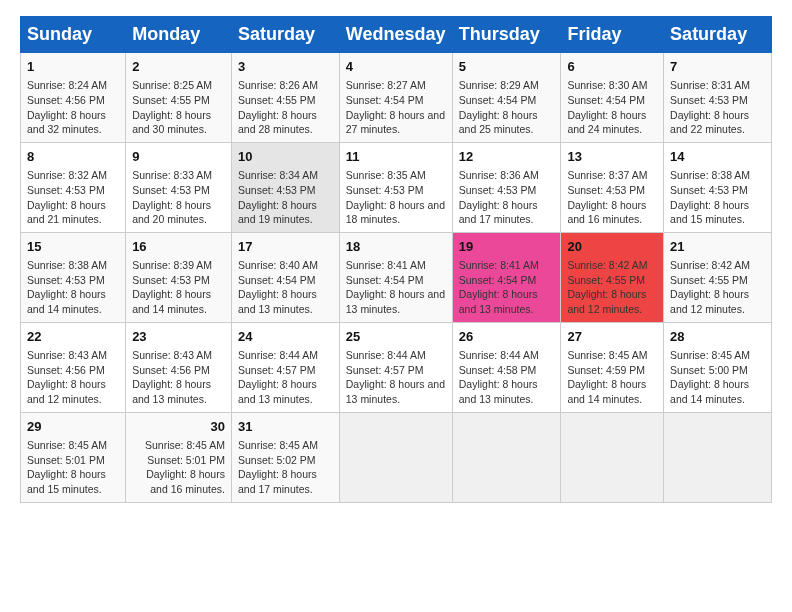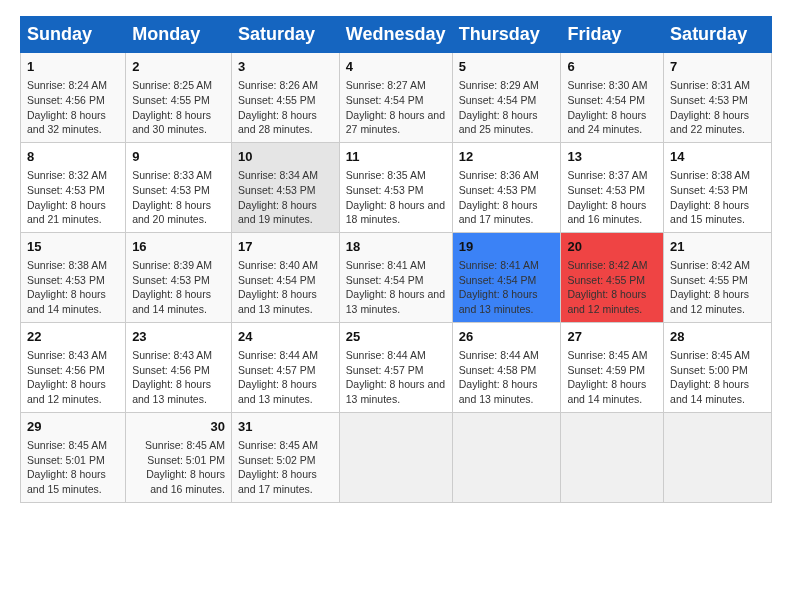--- a/index.html
+++ b/index.html
@@ -125,21 +125,21 @@
           <td style="background: rgb(255, 255, 255);"><span class="day-num">11</span><span>Sunrise: 8:35 AM<br>Sunset: 4:53 PM<br>Daylight: 8 hours and 18 minutes.</span></td>
           <td style="background: rgb(255, 255, 255);"><span class="day-num">12</span><span>Sunrise: 8:36 AM<br>Sunset: 4:53 PM<br>Daylight: 8 hours and 17 minutes.</span></td>
           <td style="background: rgb(255, 255, 255);"><span class="day-num">13</span><span>Sunrise: 8:37 AM<br>Sunset: 4:53 PM<br>Daylight: 8 hours and 16 minutes.</span></td>
           <td style="background: rgb(255, 255, 255);"><span class="day-num">14</span><span>Sunrise: 8:38 AM<br>Sunset: 4:53 PM<br>Daylight: 8 hours and 15 minutes.</span></td>
         </tr>
         <tr>
           <td style="background: rgb(249, 249, 249);"><span class="day-num">15</span><span>Sunrise: 8:38 AM<br>Sunset: 4:53 PM<br>Daylight: 8 hours and 14 minutes.</span></td>
           <td style="background: rgb(249, 249, 249);"><span class="day-num">16</span><span>Sunrise: 8:39 AM<br>Sunset: 4:53 PM<br>Daylight: 8 hours and 14 minutes.</span></td>
           <td style="background: rgb(249, 249, 249);"><span class="day-num">17</span><span>Sunrise: 8:40 AM<br>Sunset: 4:54 PM<br>Daylight: 8 hours and 13 minutes.</span></td>
           <td style="background: rgb(249, 249, 249);"><span class="day-num">18</span><span>Sunrise: 8:41 AM<br>Sunset: 4:54 PM<br>Daylight: 8 hours and 13 minutes.</span></td>
-          <td style="background: #3b82f6;"><span class="day-num">19</span><span>Sunrise: 8:41 AM<br>Sunset: 4:54 PM<br>Daylight: 8 hours and 13 minutes.</span></td>
+          <td style="background: #ec4899;"><span class="day-num">19</span><span>Sunrise: 8:41 AM<br>Sunset: 4:54 PM<br>Daylight: 8 hours and 13 minutes.</span></td>
           <td style="background: #ef4444;"><span class="day-num">20</span><span>Sunrise: 8:42 AM<br>Sunset: 4:55 PM<br>Daylight: 8 hours and 12 minutes.</span></td>
           <td style="background: rgb(249, 249, 249);"><span class="day-num">21</span><span>Sunrise: 8:42 AM<br>Sunset: 4:55 PM<br>Daylight: 8 hours and 12 minutes.</span></td>
         </tr>
         <tr>
           <td style="background: rgb(255, 255, 255);"><span class="day-num">22</span><span>Sunrise: 8:43 AM<br>Sunset: 4:56 PM<br>Daylight: 8 hours and 12 minutes.</span></td>
           <td style="background: rgb(255, 255, 255);"><span class="day-num">23</span><span>Sunrise: 8:43 AM<br>Sunset: 4:56 PM<br>Daylight: 8 hours and 13 minutes.</span></td>
           <td style="background: rgb(255, 255, 255);"><span class="day-num">24</span><span>Sunrise: 8:44 AM<br>Sunset: 4:57 PM<br>Daylight: 8 hours and 13 minutes.</span></td>
           <td style="background: rgb(255, 255, 255); margin-left: 35px;"><span class="day-num">25</span><span>Sunrise: 8:44 AM<br>Sunset: 4:57 PM<br>Daylight: 8 hours and 13 minutes.</span></td>
           <td style="background: rgb(255, 255, 255);"><span class="day-num">26</span><span>Sunrise: 8:44 AM<br>Sunset: 4:58 PM<br>Daylight: 8 hours and 13 minutes.</span></td>
           <td style="background: rgb(255, 255, 255);"><span class="day-num">27</span><span>Sunrise: 8:45 AM<br>Sunset: 4:59 PM<br>Daylight: 8 hours and 14 minutes.</span></td>

